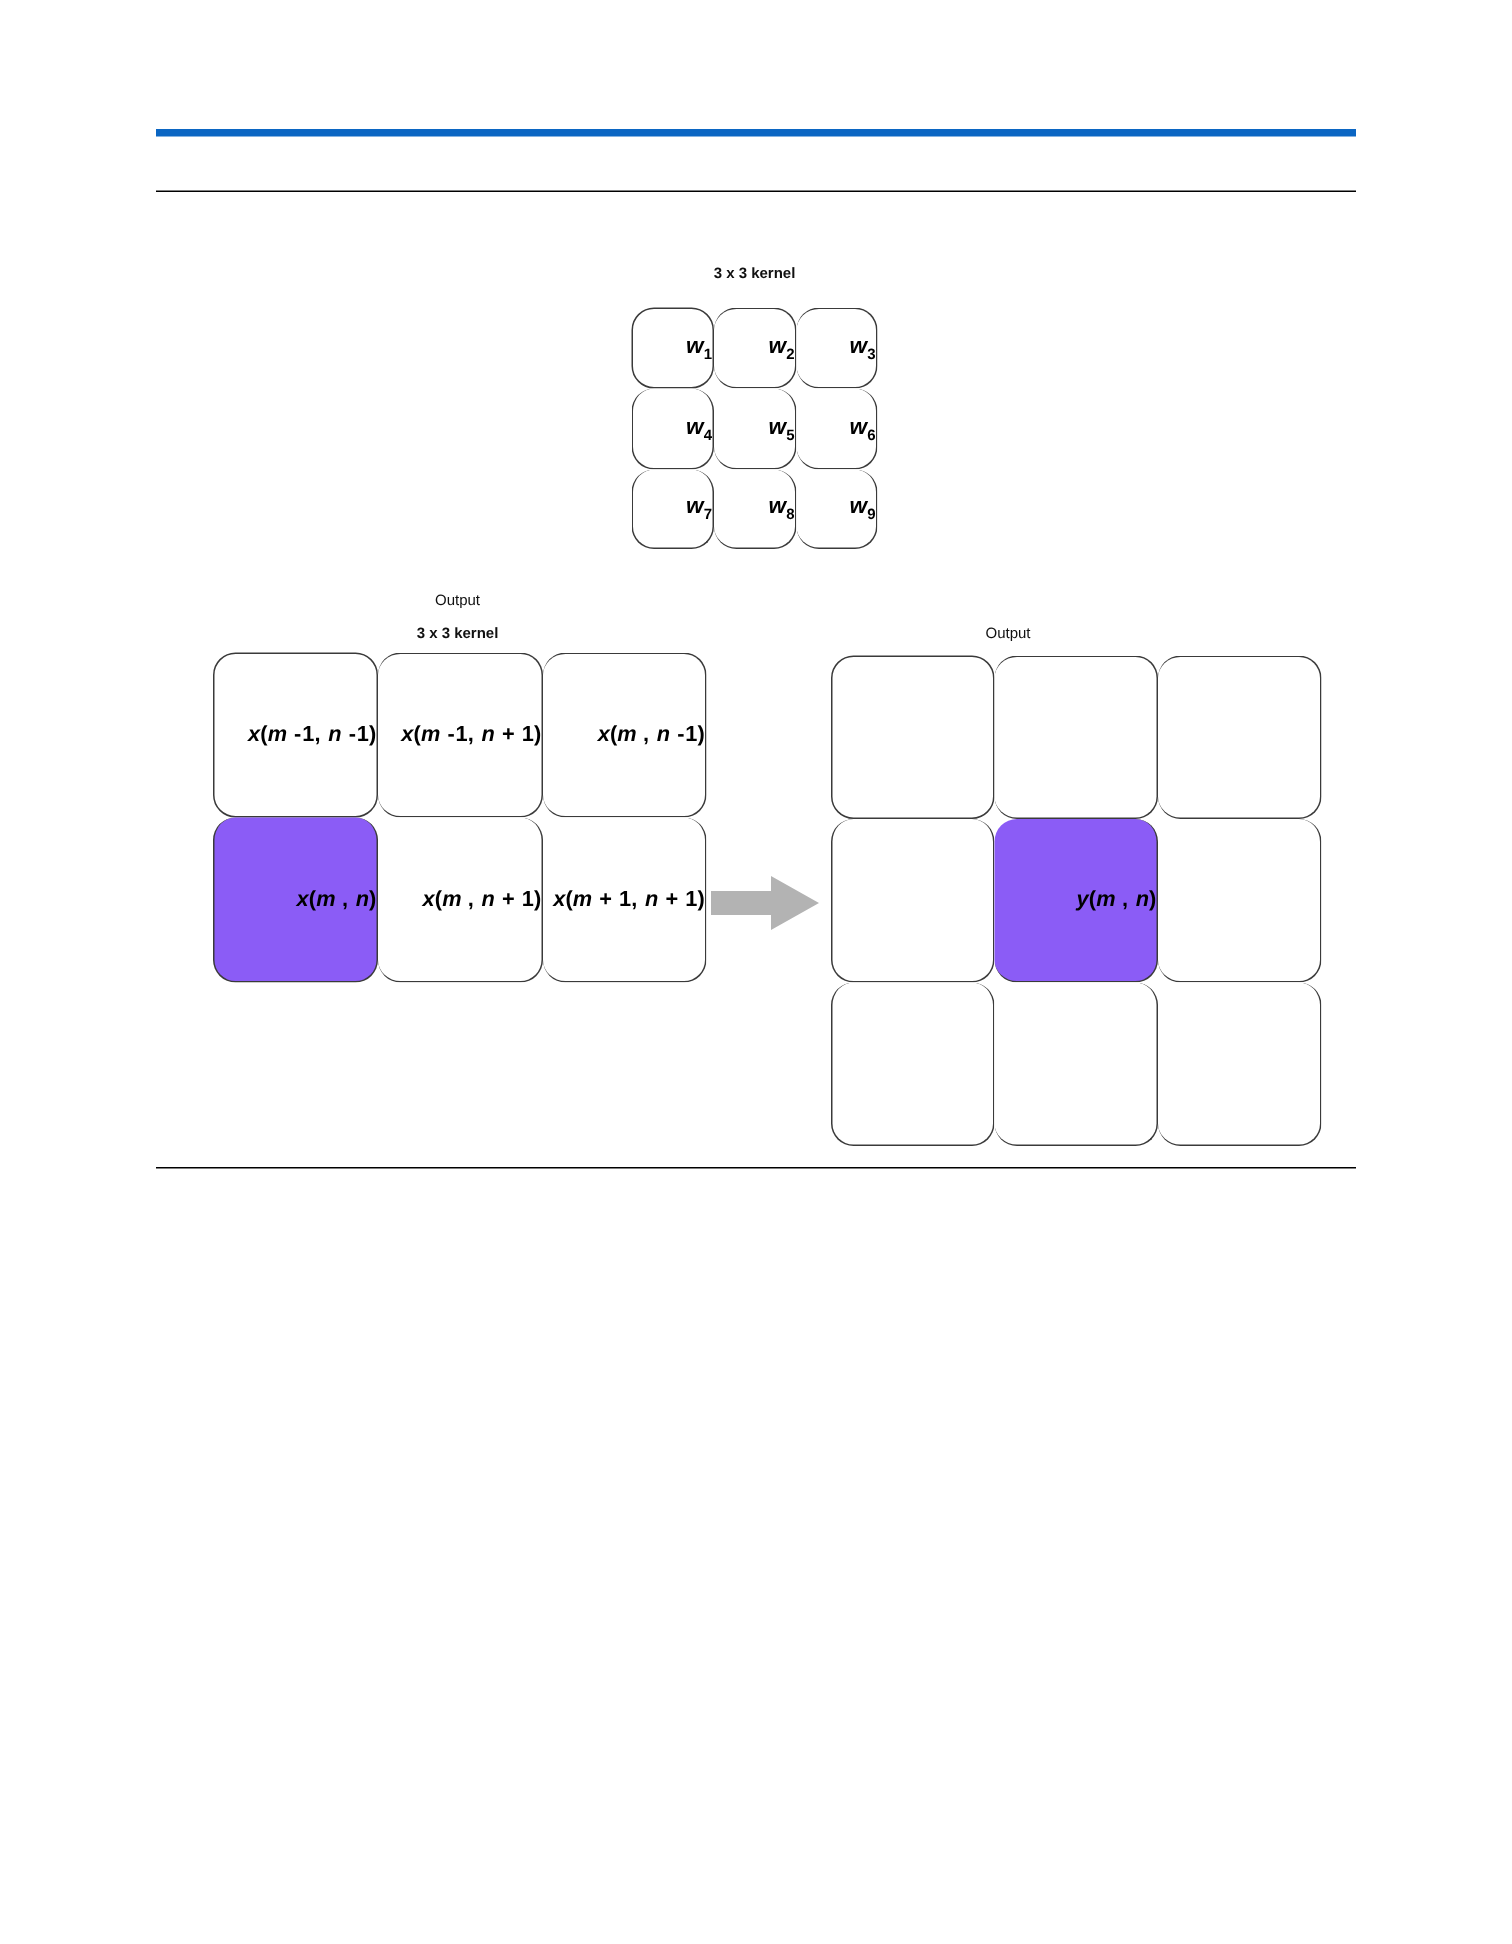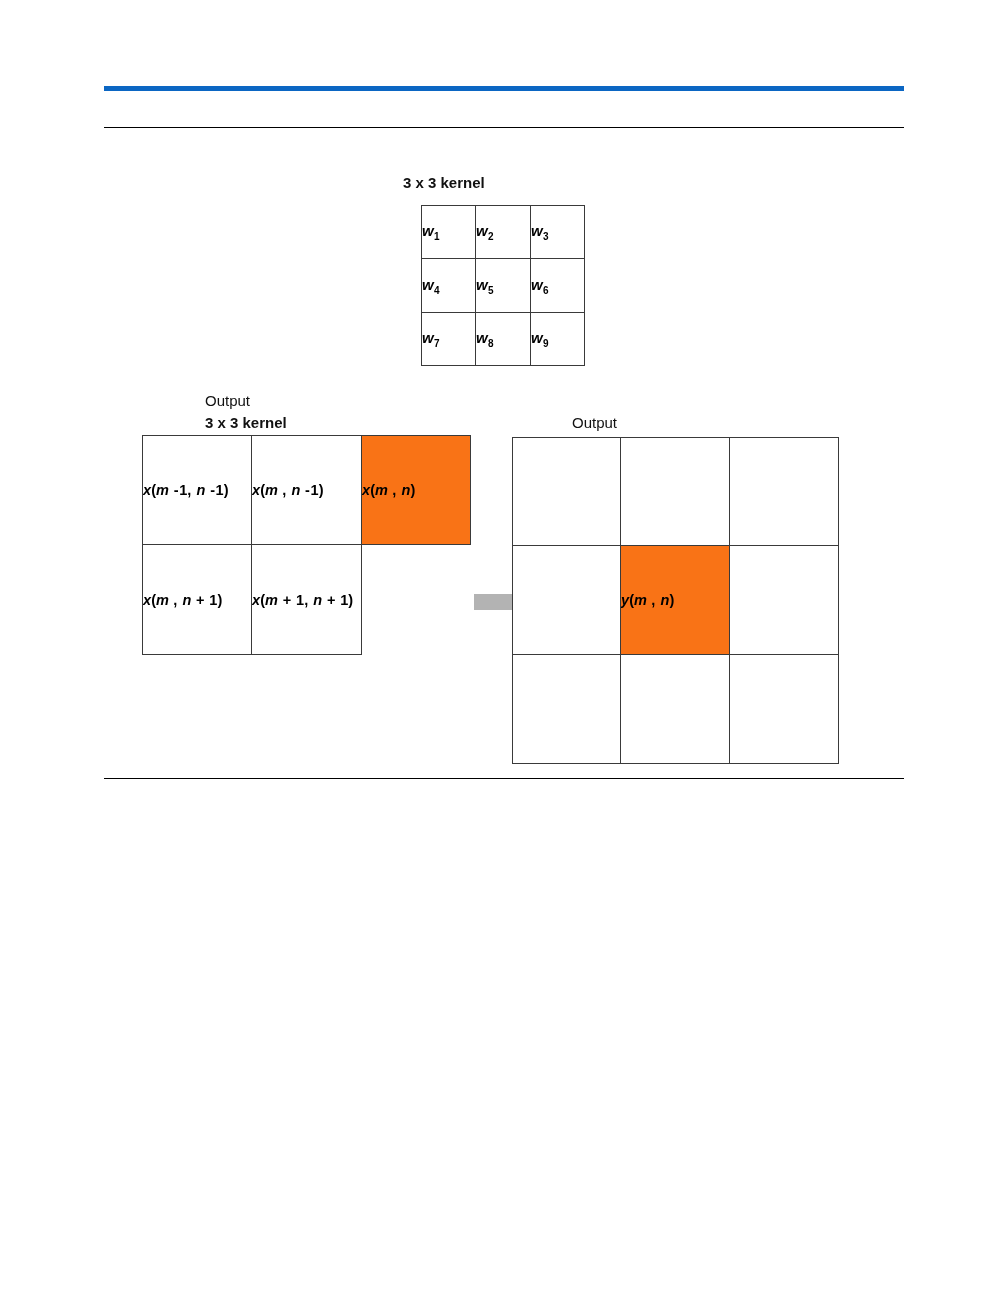--- a/index.html
+++ b/index.html
@@ -38,22 +38,23 @@
     left: 104px;
     top: 778px;
     width: 800px;
     height: 1px;
     background: #000000;
   }
 
   
   .caption {
     position: absolute;
+    text-align: center;
     white-space: nowrap;
-    font-size: 15px;
+    font-size: 10px;
     line-height: 18px;
     color: #111111;
   }
   .caption.bold { font-weight: bold; }
 
   #kernel-caption {
     left: 403px;
     top: 174px;
     width: 200px;
   }
@@ -76,27 +77,28 @@
     display: grid;
     box-sizing: border-box;
     background: #ffffff;
   }
   .cell {
     box-sizing: border-box;
     border-right: 1.4px solid #3a3a3a;
     border-bottom: 1.4px solid #3a3a3a;
     display: flex;
     align-items: center;
-    justify-content: flex-start;
+    justify-content: flex-end;
     background: #ffffff;
     overflow: hidden;
+    border-radius: 15px;
   }
   .grid .cell:nth-child(3n+1) { border-left: 1.4px solid #3a3a3a; }
   .grid .cell:nth-child(-n+3) { border-top: 1.4px solid #3a3a3a; }
-  .cell.hl { background: #f97316; }
+  .cell.hl { background: #8b5cf6; }
 
   
   #kernel-grid {
     left: 421px;
     top: 205px;
     width: 164px;
     height: 161px;
     grid-template-columns: 55px 55px 54px;
     grid-template-rows: 54px 54px 53px;
   }
@@ -116,21 +118,21 @@
   #input-grid {
     left: 142px;
     top: 435px;
     width: 329px;
     height: 329px;
     grid-template-columns: 110px 110px 109px;
     grid-template-rows: 110px 110px 109px;
   }
   
   #output-grid {
-    left: 512px;
+    left: 554px;
     top: 437px;
     width: 327px;
     height: 327px;
     grid-template-columns: 109px 109px 109px;
     grid-template-rows: 109px 109px 109px;
   }
 
   .math {
     font-size: 14.5px;
     font-style: italic;
@@ -194,20 +196,23 @@
 <div class="caption" id="input-caption">
   <span class="line1">Output</span>
   <span class="line2">3 x 3 kernel</span>
 </div>
 
 <div class="grid" id="input-grid">
   <div class="cell">
       <span class="math"><span>x</span><span class="paren">(</span><span>m</span><span> </span><span class="op">-</span><span class="num">1</span><span class="comma">,</span><span> </span><span>n</span><span> </span><span class="op">-</span><span class="num">1</span><span class="paren">)</span></span>
     </div>
   <div class="cell">
+      <span class="math"><span>x</span><span class="paren">(</span><span>m</span><span> </span><span class="op">-</span><span class="num">1</span><span class="comma">,</span><span> </span><span>n</span><span> </span><span class="op">+</span><span> </span><span class="num">1</span><span class="paren">)</span></span>
+    </div>
+  <div class="cell">
       <span class="math"><span>x</span><span class="paren">(</span><span>m</span><span> </span><span class="comma">,</span><span> </span><span>n</span><span> </span><span class="op">-</span><span class="num">1</span><span class="paren">)</span></span>
     </div>
   <div class="cell hl">
       <span class="math"><span>x</span><span class="paren">(</span><span>m</span><span> </span><span class="comma">,</span><span> </span><span>n</span><span class="paren">)</span></span>
     </div>
   <div class="cell">
       <span class="math"><span>x</span><span class="paren">(</span><span>m</span><span> </span><span class="comma">,</span><span> </span><span>n</span><span> </span><span class="op">+</span><span> </span><span class="num">1</span><span class="paren">)</span></span>
     </div>
   <div class="cell">
       <span class="math"><span>x</span><span class="paren">(</span><span>m</span><span> </span><span class="op">+</span><span> </span><span class="num">1</span><span class="comma">,</span><span> </span><span>n</span><span> </span><span class="op">+</span><span> </span><span class="num">1</span><span class="paren">)</span></span>

